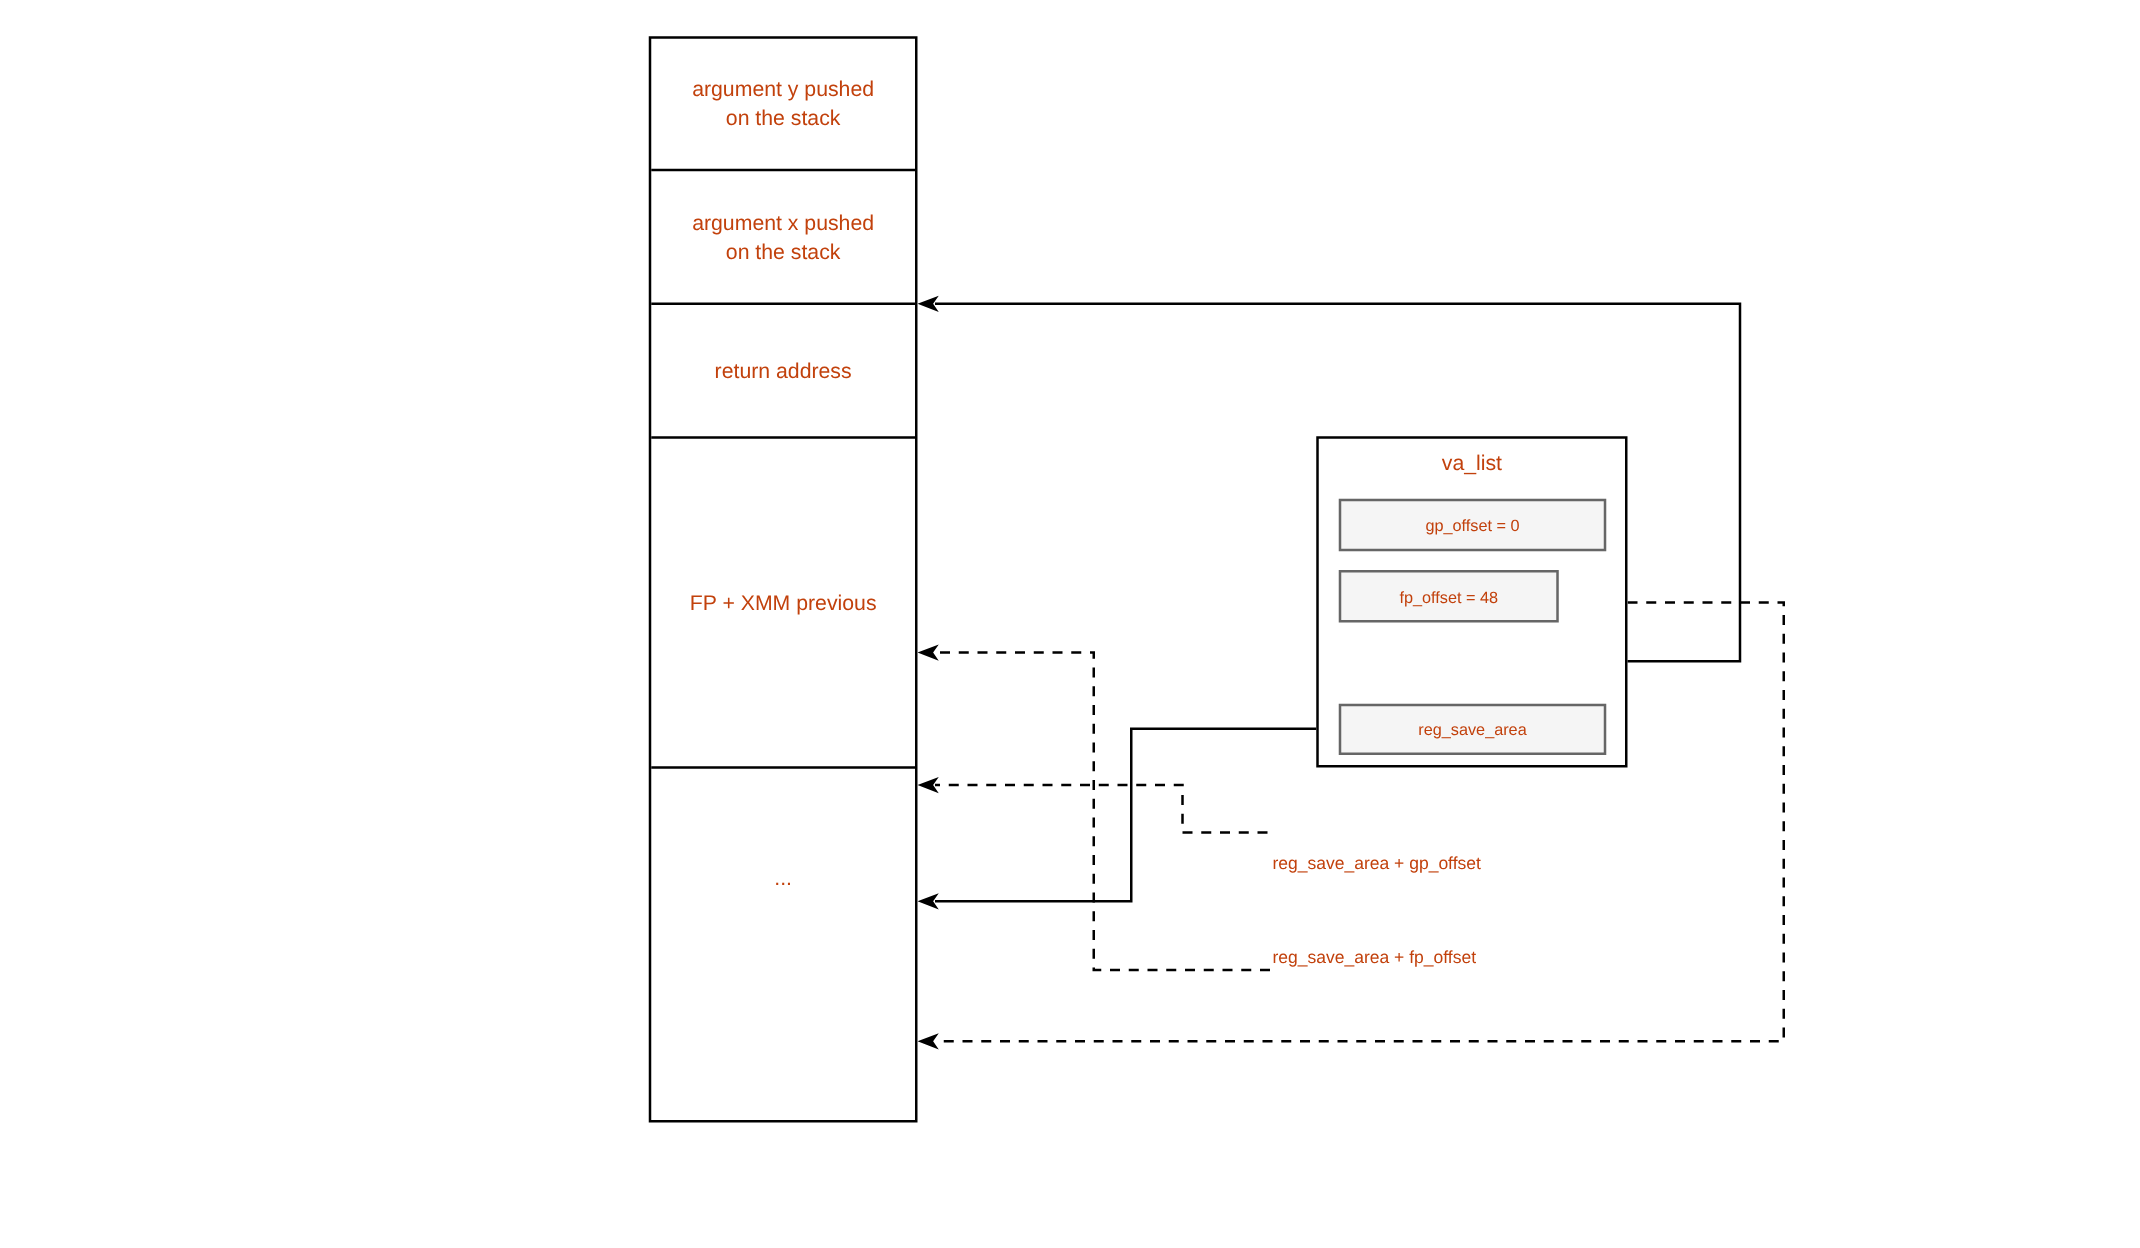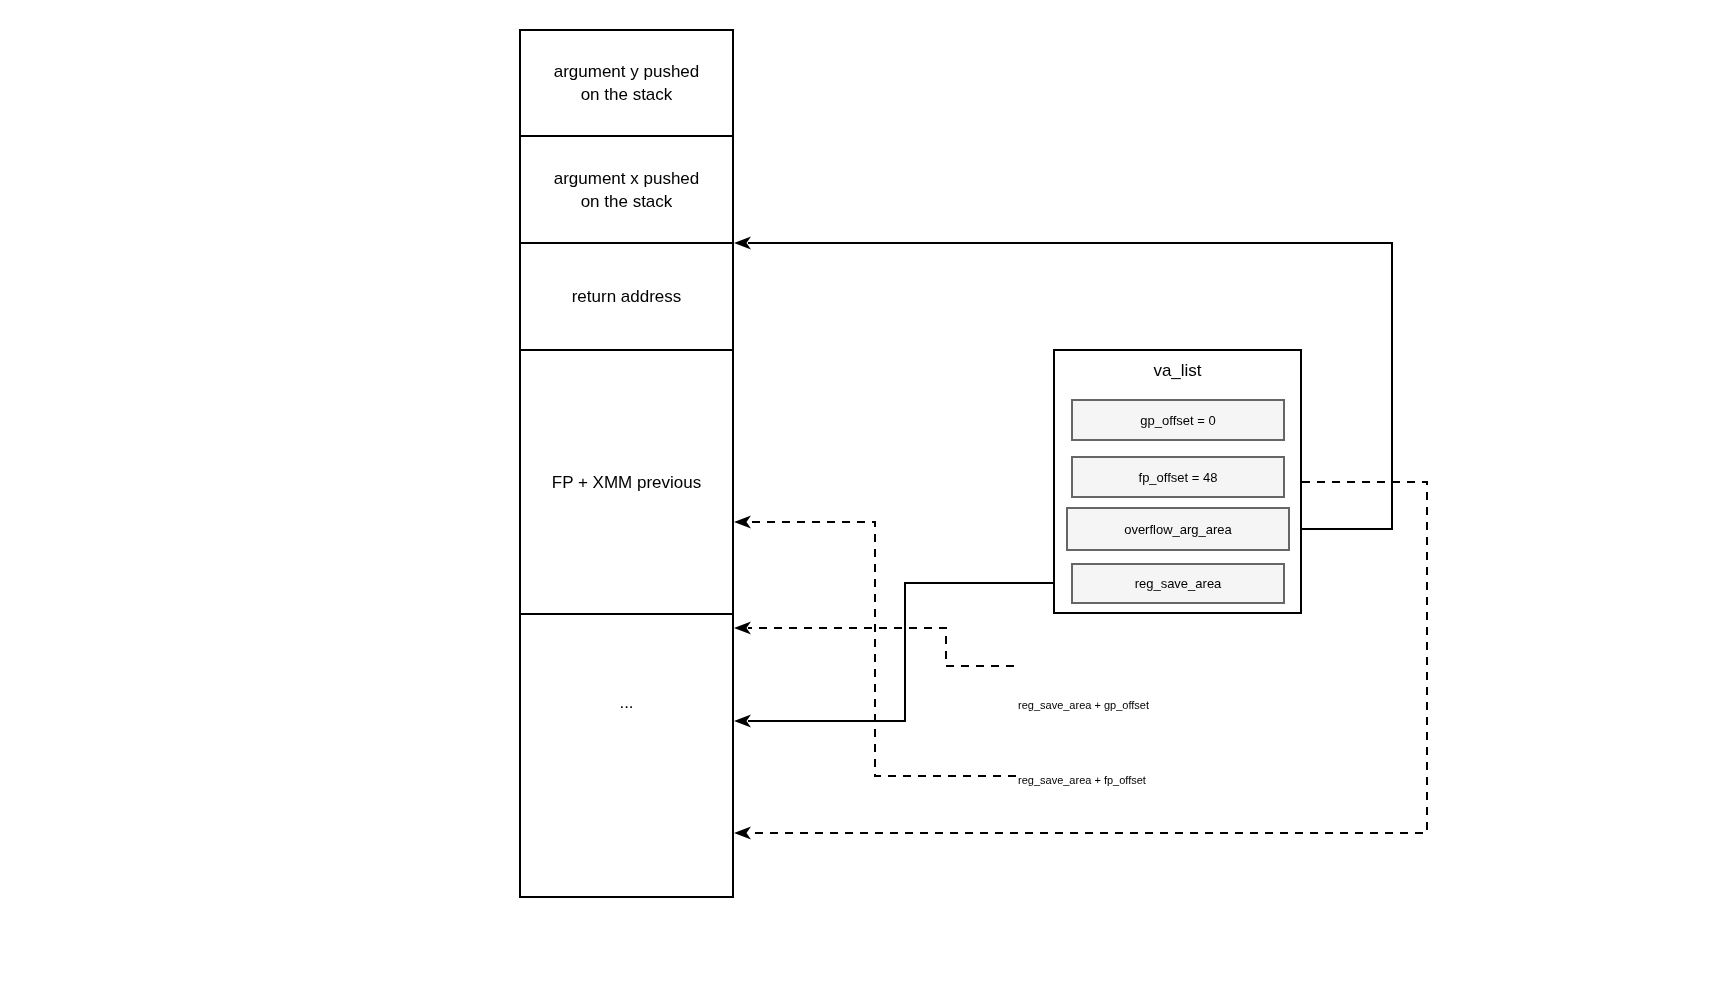--- a/index.html
+++ b/index.html
@@ -7,21 +7,21 @@
     padding: 0;
     background: #ffffff;
     font-family: "Liberation Sans", sans-serif;
   }
   #canvas {
     position: relative;
     width: 1712px;
     height: 998px;
     background: #ffffff;
     overflow: hidden;
-    color: #000000;
+    color: #c2410c;
   }
   svg.wires {
     position: absolute;
     left: 0; top: 0;
     width: 1712px; height: 998px;
   }
   
   .stack {
     position: absolute;
     left: 519px;
@@ -70,30 +70,29 @@
     position: absolute;
     box-sizing: border-box;
     background: #f5f5f5;
     border: 2px solid #666666;
     display: flex;
     align-items: center;
     justify-content: center;
     font-size: 13px;
   }
   #field-gp       { left: 16px; top:  48px; width: 214px; height: 42px; }
-  #field-fp       { left: 16px; top: 105px; width: 214px; height: 42px; }
+  #field-fp       { left: 16px; top: 105px; width: 176px; height: 42px; }
   #field-overflow { left: 11px; top: 156px; width: 224px; height: 44px; }
   #field-reg      { left: 16px; top: 212px; width: 214px; height: 41px; }
   
   .anno {
     position: absolute;
-    font-size: 11px;
+    font-size: 14px;
     line-height: 21px;
     white-space: nowrap;
-    margin-top: 15px;
   }
   #anno-gp { left: 1018px; top: 680px; }
   #anno-fp { left: 1018px; top: 755px; }
 </style>
 </head>
 <body>
 
 <div id="canvas">
 
   <svg class="wires" viewBox="0 0 1712 998" xmlns="http://www.w3.org/2000/svg">
@@ -121,20 +120,19 @@
 on the stack</div>
     <div class="stack-cell" style="height:107px">return address</div>
     <div class="stack-cell" style="height:264px">FP + XMM previous</div>
     <div class="stack-cell" style="height:177px">...</div>
   </div>
 
   <div class="valist">
     <div class="valist-title">va_list</div>
     <div class="valist-field" id="field-gp">gp_offset = 0</div>
     <div class="valist-field" id="field-fp">fp_offset = 48</div>
-    <div class="valist-field" id="field-overflow">overflow_arg_area</div>
     <div class="valist-field" id="field-reg">reg_save_area</div>
   </div>
 
   <div class="anno" id="anno-gp">reg_save_area + gp_offset</div>
   <div class="anno" id="anno-fp">reg_save_area + fp_offset</div>
 
 </div>
 
 </body></html>

